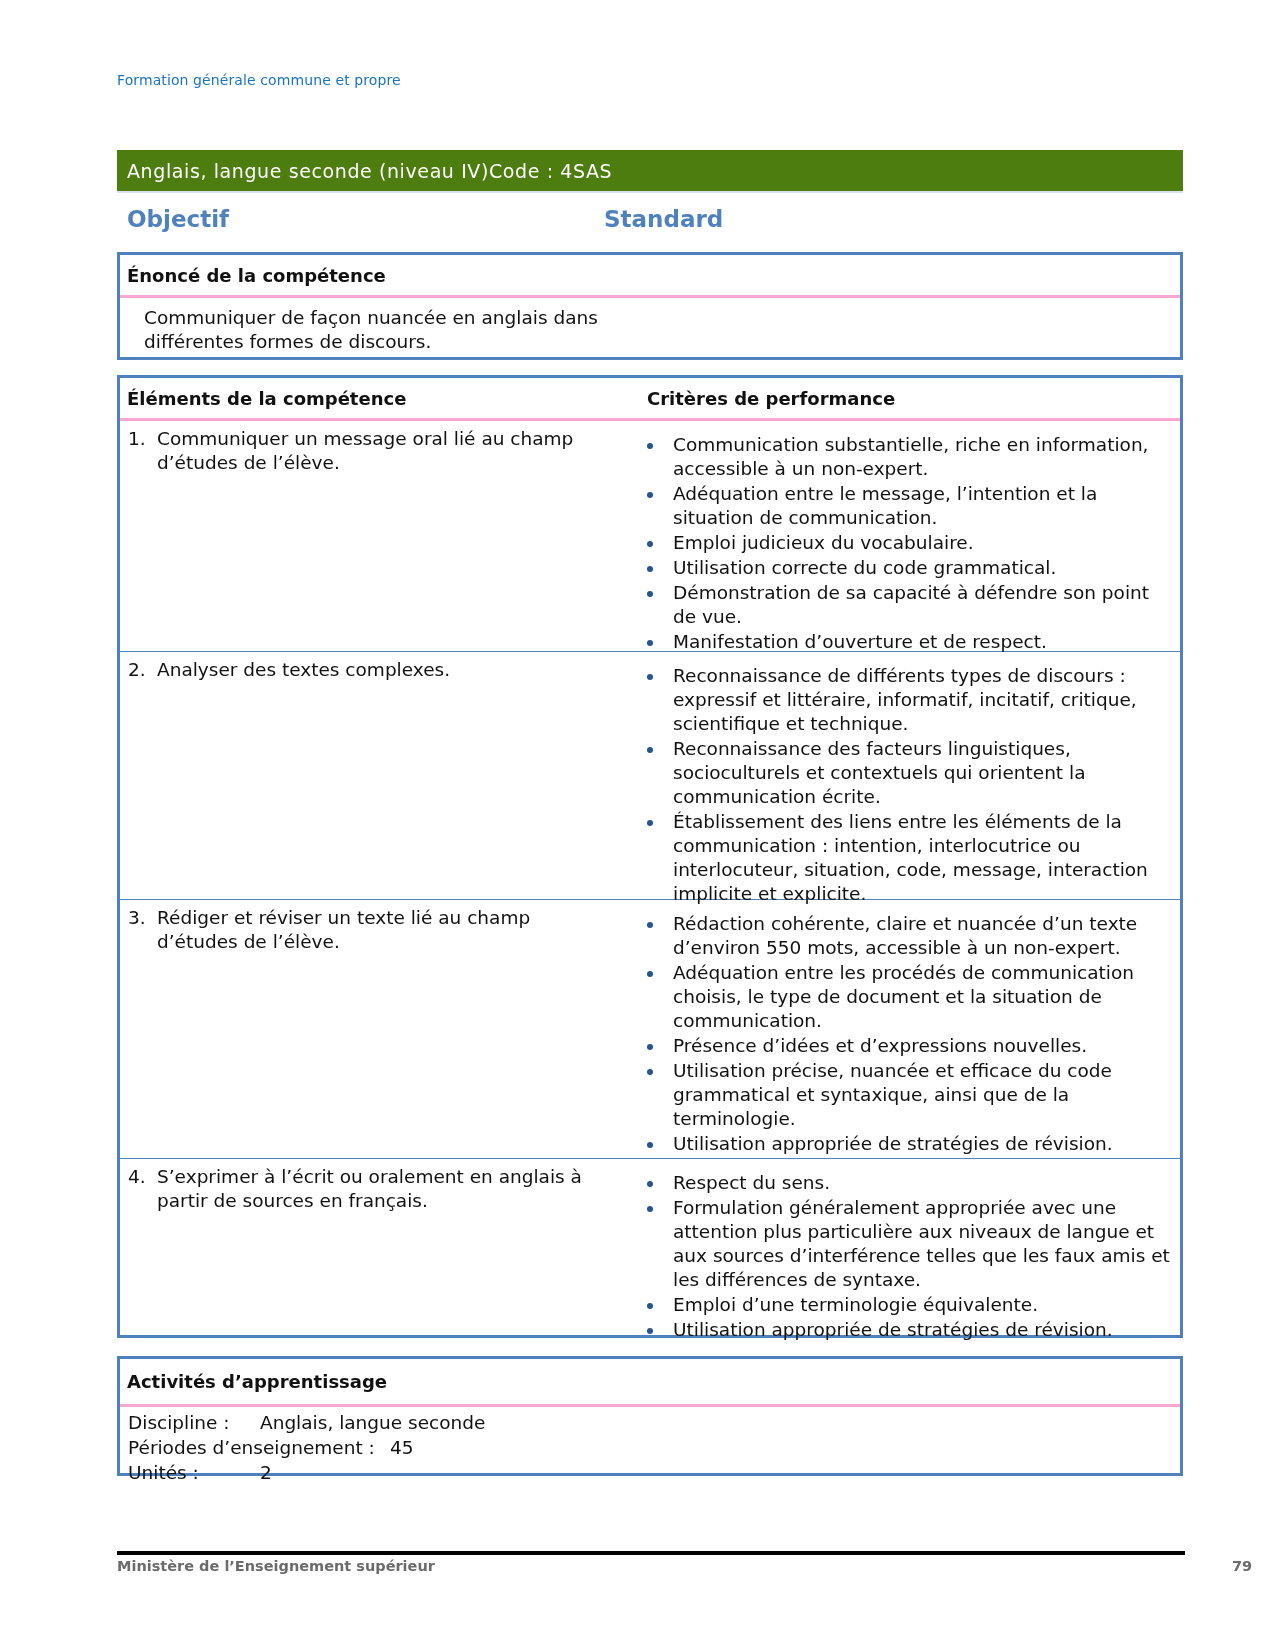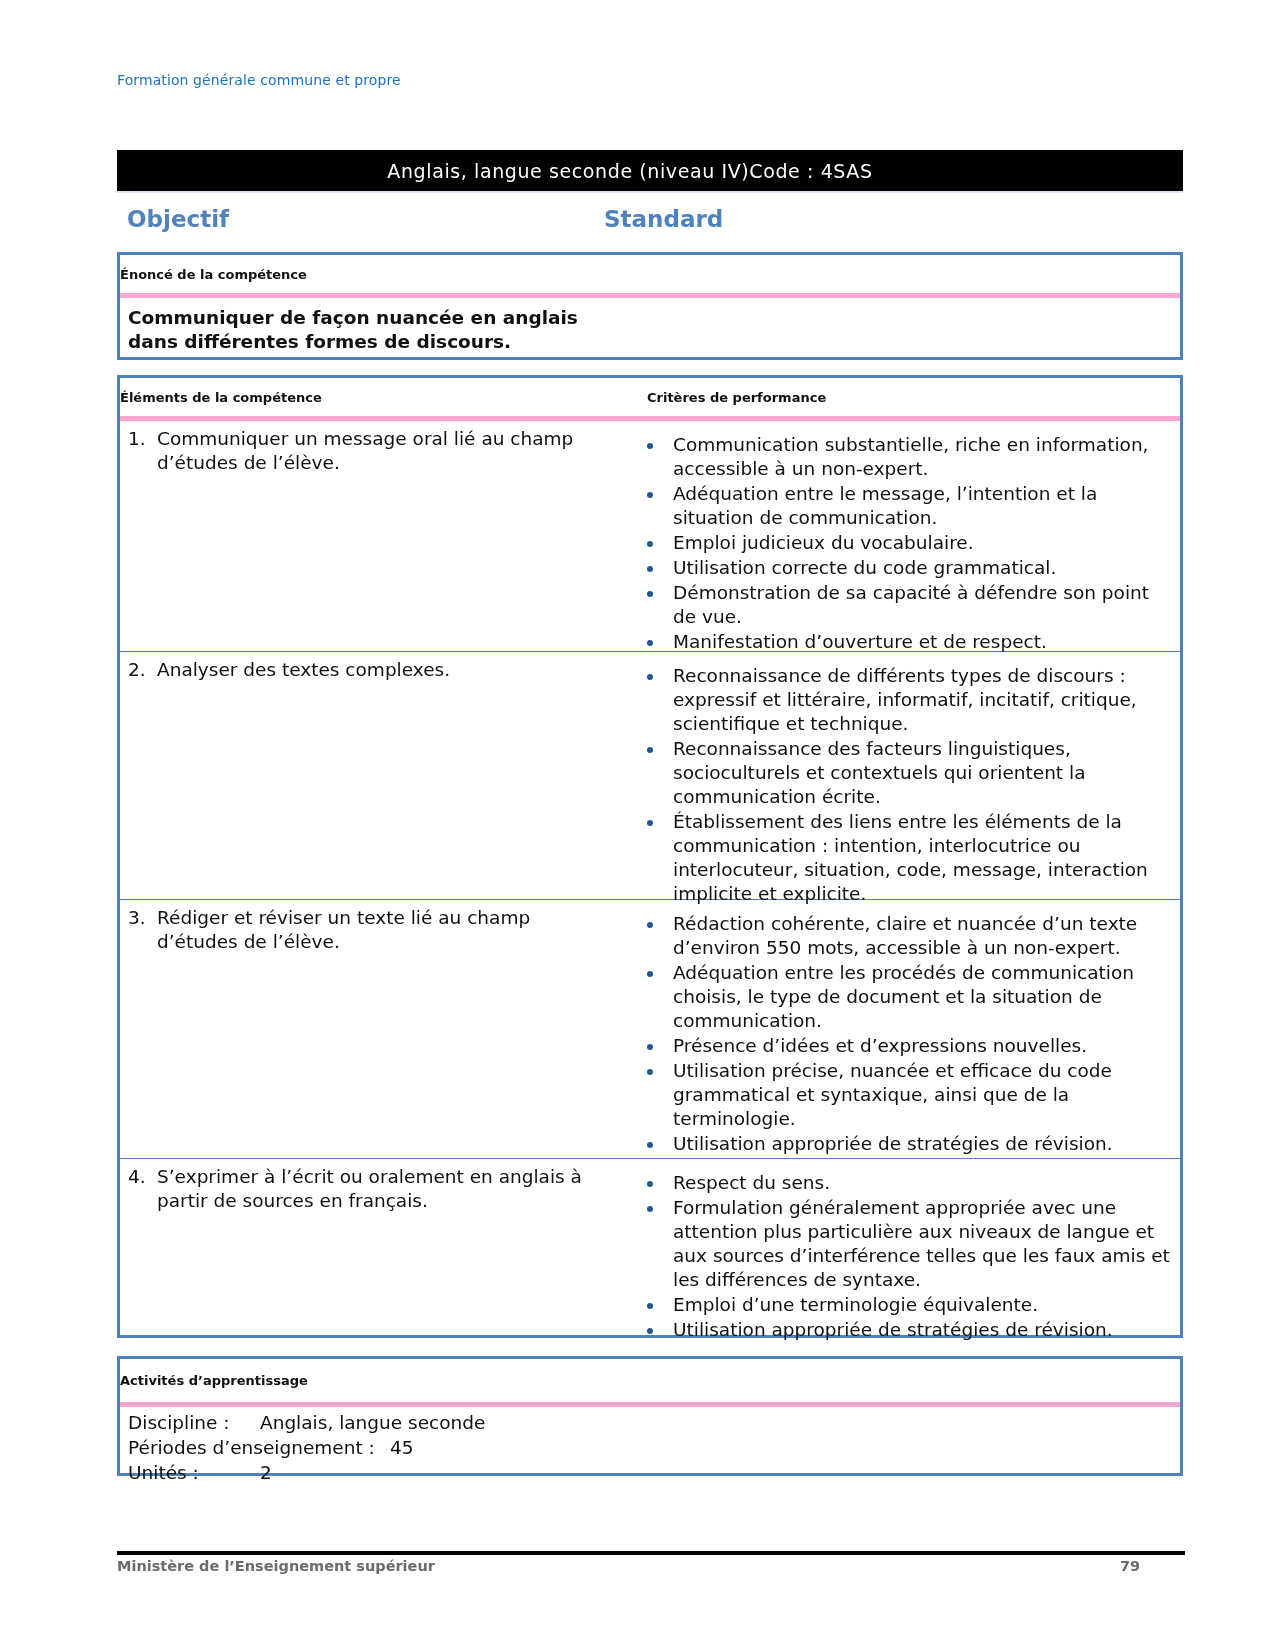--- a/index.html
+++ b/index.html
@@ -7,43 +7,43 @@
       width: 1275px; height: 1650px; position: relative; overflow: hidden;
       font-family: "DejaVu Sans", "Liberation Sans", sans-serif;
       color: #111111;
     }
     .running-header {
       position: absolute; left: 117px; top: 72px;
       font-size: 14px; color: #1a73c0; letter-spacing: 0.1px;
     }
     .course-bar {
       position: absolute; left: 117px; top: 150px; width: 1066px; height: 43px;
-      background: #000000; color: #ffffff; box-sizing: border-box;
-      display: flex; align-items: center; justify-content: center;
+      background: #4d7c0f; color: #ffffff; box-sizing: border-box;
+      display: flex; align-items: center; justify-content: flex-start;
       padding: 0 50px 0 10px; font-size: 19px; letter-spacing: 0.6px;
       border-bottom: 2px solid #d9e3ef;
     }
     .section-title {
       position: absolute; top: 206px; font-size: 23px; font-weight: bold; color: #4f81bd;
     }
     .sec-objectif { left: 127px; }
     .sec-standard { left: 604px; }
 
     .box {
       position: absolute; left: 117px; width: 1066px; box-sizing: border-box;
       border: 3px solid #4f81bd;
     }
     .box .hdr {
-      font-weight: bold; font-size: 13px; padding: 0 0 0 0;
-      border-bottom: 5px solid #f9a8d4; box-sizing: border-box;
+      font-weight: bold; font-size: 18px; padding: 0 0 0 7px;
+      border-bottom: 3px solid #f9a8d4; box-sizing: border-box;
       display: flex; align-items: center;
     }
     .enonce { top: 252px; height: 108px; }
     .enonce .hdr { height: 43px; }
-    .enonce .body { padding: 8px 8px 0 8px; font-size: 18.5px; line-height: 24px; width: 470px; font-weight: bold; }
+    .enonce .body { padding: 8px 8px 0 24px; font-size: 18.5px; line-height: 24px; width: 470px; }
 
     .main-table { top: 375px; height: 963px; }
     .main-table .hdr { height: 43px; position: relative; }
     .main-table .hdr .col2 { position: absolute; left: 516px; margin-left: 11px; }
     .row {
       position: relative; box-sizing: border-box; border-bottom: 1px solid #4f81bd;
       font-size: 18.5px; line-height: 24px;
     }
     .row:last-child { border-bottom: none; }
     .row .elem {
@@ -75,21 +75,21 @@
     .activities .l2 .lbl { width: 262px; }
     .activities .l3 .lbl { width: 132px; }
 
     .footer-rule {
       position: absolute; left: 117px; top: 1551px; width: 1068px; height: 4px; background: #000000;
     }
     .footer-left {
       position: absolute; left: 117px; top: 1558px; font-size: 14.5px; font-weight: bold; color: #6b6b6b;
     }
     .footer-right {
-      position: absolute; left: 1120px; top: 1558px; font-size: 14.5px; font-weight: bold; color: #6b6b6b;
+      position: absolute; left: 1232px; top: 1558px; font-size: 14.5px; font-weight: bold; color: #6b6b6b;
     }
   </style>
 </head>
 <body>
 
 <div class="running-header">Formation générale commune et propre</div>
 
 <div class="course-bar">
   <span>Anglais, langue seconde (niveau IV)</span>
   <span>Code : 4SAS</span>

